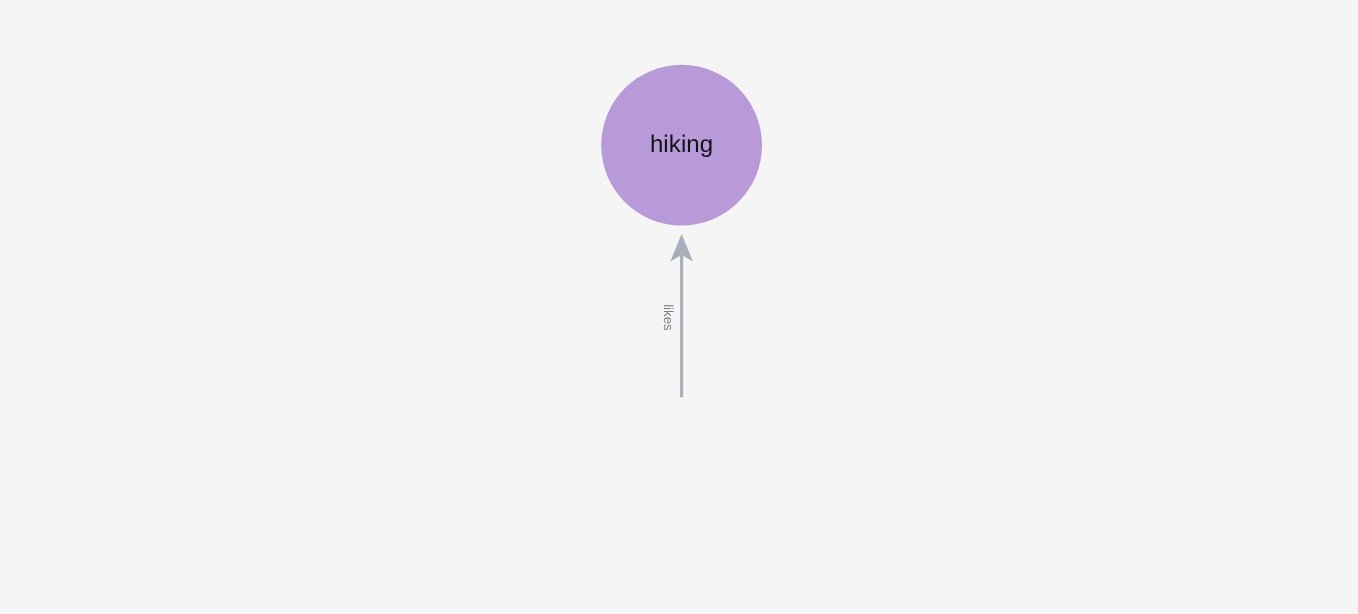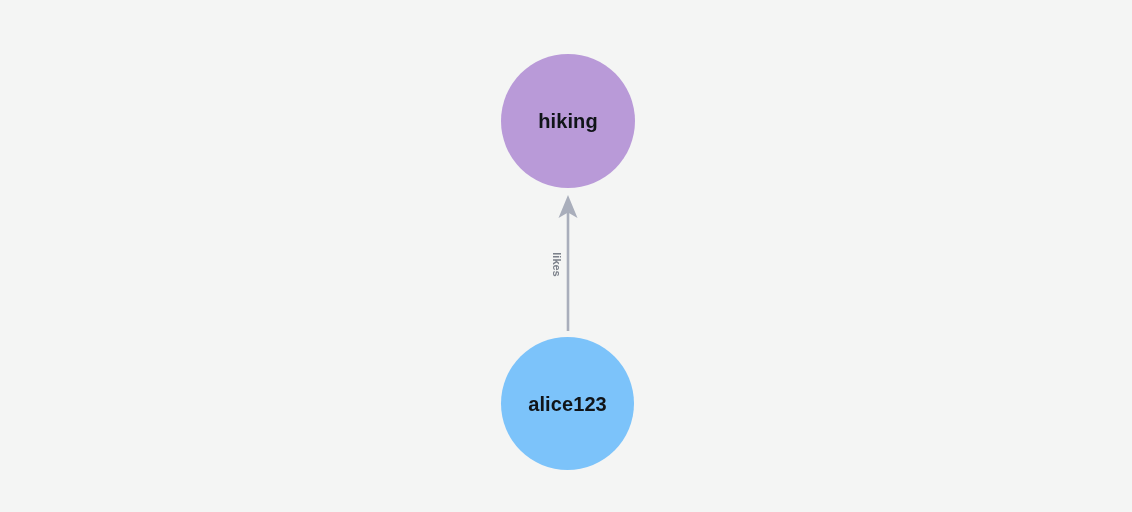--- a/index.html
+++ b/index.html
@@ -12,21 +12,20 @@
     height: 512px;
     background: #f4f5f4;
     font-family: "Liberation Sans", sans-serif;
     overflow: hidden;
   }
   #graph-canvas {
     position: relative;
     width: 1132px;
     height: 413px;
     background: #f4f5f4;
-    font-weight: bold;
   }
   #edge-layer {
     position: absolute;
     left: 0;
     top: 0;
     width: 1132px;
     height: 512px;
   }
   .graph-node {
     position: absolute;
@@ -86,17 +85,14 @@
       <polygon points="568,195 577.5,218 568,212.5 558.5,218" fill="#a9aebb"></polygon>
     </g>
   </svg>
 
   <div class="edge-label" id="edge-label-likes">likes</div>
 
   <div class="graph-node" id="node-hiking">
     <span class="node-label">hiking</span>
   </div>
 
-  <div class="graph-node" id="node-alice123">
-    <span class="node-label">alice123</span>
-  </div>
 
 </div>
 
 </body></html>

